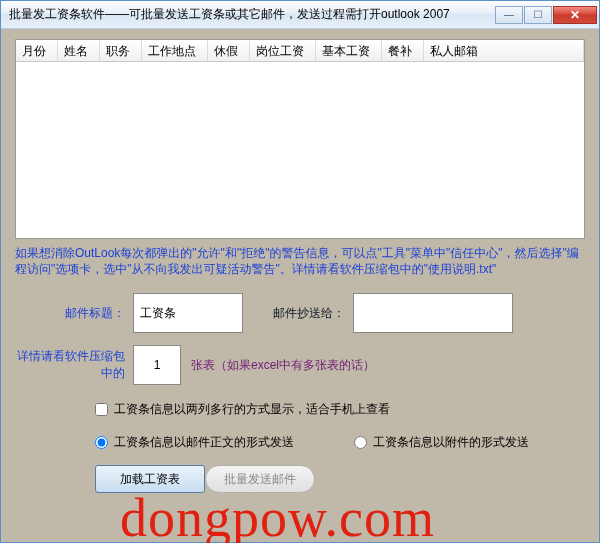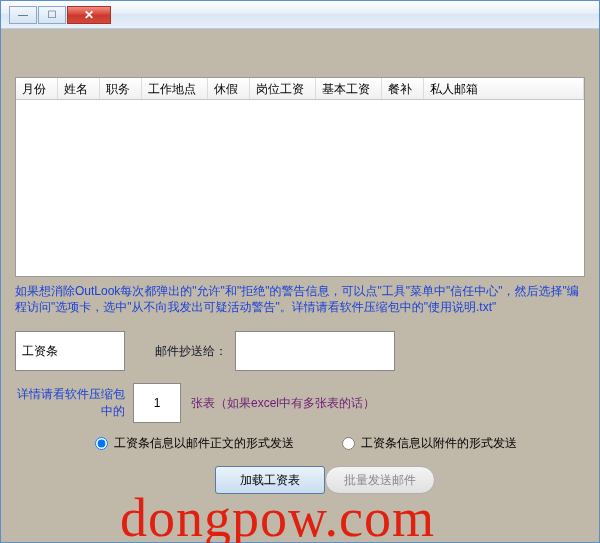--- a/index.html
+++ b/index.html
@@ -4,48 +4,49 @@
 <style>
 * { box-sizing: border-box; margin: 0; padding: 0; }
 body { font-family: "Microsoft YaHei", SimSun, Arial, sans-serif; font-size: 12px; background: #fff; width: 600px; height: 543px; overflow: hidden; position: relative; }
 .window { width: 600px; height: 543px; border: 1px solid #5a8fc8; background: linear-gradient(#f0f6fc, #e4eef8); display: flex; flex-direction: column; }
 .titlebar { height: 28px; background: linear-gradient(#fdfdfe, #e8eff8 45%, #d9e6f4 50%, #e8f0f9); display: flex; align-items: center; padding: 0 2px 0 8px; border-bottom: 1px solid #b8cde2; }
 .titlebar-text { flex: 1; color: #000; font-size: 12px; white-space: nowrap; overflow: hidden; }
 .win-btns { display: flex; gap: 1px; }
 .win-btn { width: 28px; height: 18px; border: 1px solid #8aa8c8; background: linear-gradient(#f2f7fc, #d6e4f2); display: flex; align-items: center; justify-content: center; font-size: 10px; color: #3a5a7c; }
 .win-btn.close { width: 44px; background: linear-gradient(#f08d82, #d9483b 45%, #c83a2c 50%, #d24a3c); border: 1px solid #a33228; color: #fff; font-weight: bold; font-size: 12px; }
 .body-area { flex: 1; background: #c0b9a9; padding: 10px 14px 8px 14px; display: flex; flex-direction: column; }
-.grid-wrap { background: #fff; border: 1px solid #9a9a9a; height: 200px; display: flex; flex-direction: column; margin-top: 38px; }
+.grid-wrap { background: #fff; border: 1px solid #9a9a9a; height: 200px; display: flex; flex-direction: column; }
 .grid-header { display: flex; background: linear-gradient(#fff,#f0f0f0); border-bottom: 1px solid #c8c8c8; height: 22px; }
 .grid-header .col { padding: 3px 6px; border-right: 1px solid #dcdcdc; color: #000; white-space: nowrap; }
 .grid-body { flex: 1; background: #fff; }
 .hint { color: #1a3fd8; margin: 6px 0 10px 0; line-height: 16px; font-size: 12px; }
 .form-row { display: flex; align-items: center; margin: 6px 0; }
 .form-row .lbl { color: #1a3fd8; width: 110px; text-align: right; margin-right: 8px; }
 .form-row .lbl2 { color: #0f172a; margin: 0 8px 0 30px; }
 input[type=text] { height: 22px; border: 1px solid #888; padding: 19px 6px; font-size: 12px; background: #fff; }
 .txt-subject { width: 110px; }
 .txt-cc { width: 160px; }
 .txt-sheetnum { width: 48px; text-align: center; }
 .after-sheet { color: #701a75; margin-left: 10px; }
 .check-row { display: flex; align-items: center; margin: 10px 0 10px 80px; color: #000; }
 .check-row input { margin-right: 6px; }
-.radio-row { display: flex; align-items: center; margin: 6px 0 14px 80px; gap: 48px; color: #000; }
+.radio-row { display: flex; align-items: center; margin: 6px 0 14px 80px; gap: 60px; color: #000; }
 .radio-opt { display: flex; align-items: center; }
 .radio-opt input { margin-right: 6px; }
-.btn-row { display: flex; justify-content: center; padding: 0 30px 0 80px; }
+.btn-row { display: flex; justify-content: flex-start; padding: 0 30px 0 80px; }
 .btn { width: 110px; height: 28px; border: 1px solid #5a7aa0; border-radius: 3px; background: linear-gradient(#eaf3fb,#c8ddf0); color: #000; font-size: 12px; cursor: pointer; }
 .btn.disabled { background: linear-gradient(#f4f4f4,#e0e0e0); color: #888; border-color: #b0b0b0; cursor: default; border-radius: 14px; }
 .watermark { position: absolute; bottom: -6px; left: 120px; font-family: Georgia, "Times New Roman", serif; font-size: 54px; color: #e02010; letter-spacing: 1px; pointer-events: none; }
 </style>
 </head>
 <body>
 
 <div class="window">
   <div class="titlebar">
+    <div class="titlebar-text">批量发工资条软件——可批量发送工资条或其它邮件，发送过程需打开outlook 2007</div>
     <div class="win-btns">
       <div class="win-btn">—</div>
       <div class="win-btn">☐</div>
       <div class="win-btn close">✕</div>
     </div>
   </div>
 
   <div class="body-area">
     <div class="grid-wrap">
       <div class="grid-header">
@@ -58,31 +59,36 @@
         <div class="col" style="width:66px">基本工资</div>
         <div class="col" style="width:42px">餐补</div>
         <div class="col" style="flex:1">私人邮箱</div>
       </div>
       <div class="grid-body"></div>
     </div>
 
     <div class="hint">如果想消除OutLook每次都弹出的"允许"和"拒绝"的警告信息，可以点"工具"菜单中"信任中心"，然后选择"编程访问"选项卡，选中"从不向我发出可疑活动警告"。详情请看软件压缩包中的"使用说明.txt"</div>
 
     <div class="form-row">
+      <div class="lbl">邮件标题：</div>
       <input type="text" class="txt-subject" value="工资条" style="">
       <div class="lbl2">邮件抄送给：</div>
       <input type="text" class="txt-cc" value="" style="">
     </div>
 
     <div class="form-row">
       <div class="lbl">详情请看软件压缩包中的</div>
       <input type="text" class="txt-sheetnum" value="1" style="">
       <div class="after-sheet">张表（如果excel中有多张表的话）</div>
     </div>
 
+    <div class="check-row">
+      <input type="checkbox" style="">
+      <span>工资条信息以两列多行的方式显示，适合手机上查看</span>
+    </div>
 
     <div class="radio-row">
       <label class="radio-opt">
         <input type="radio" name="sendmode" checked="" style="">
         <span>工资条信息以邮件正文的形式发送</span>
       </label>
       <label class="radio-opt">
         <input type="radio" name="sendmode" style="">
         <span>工资条信息以附件的形式发送</span>
       </label>

